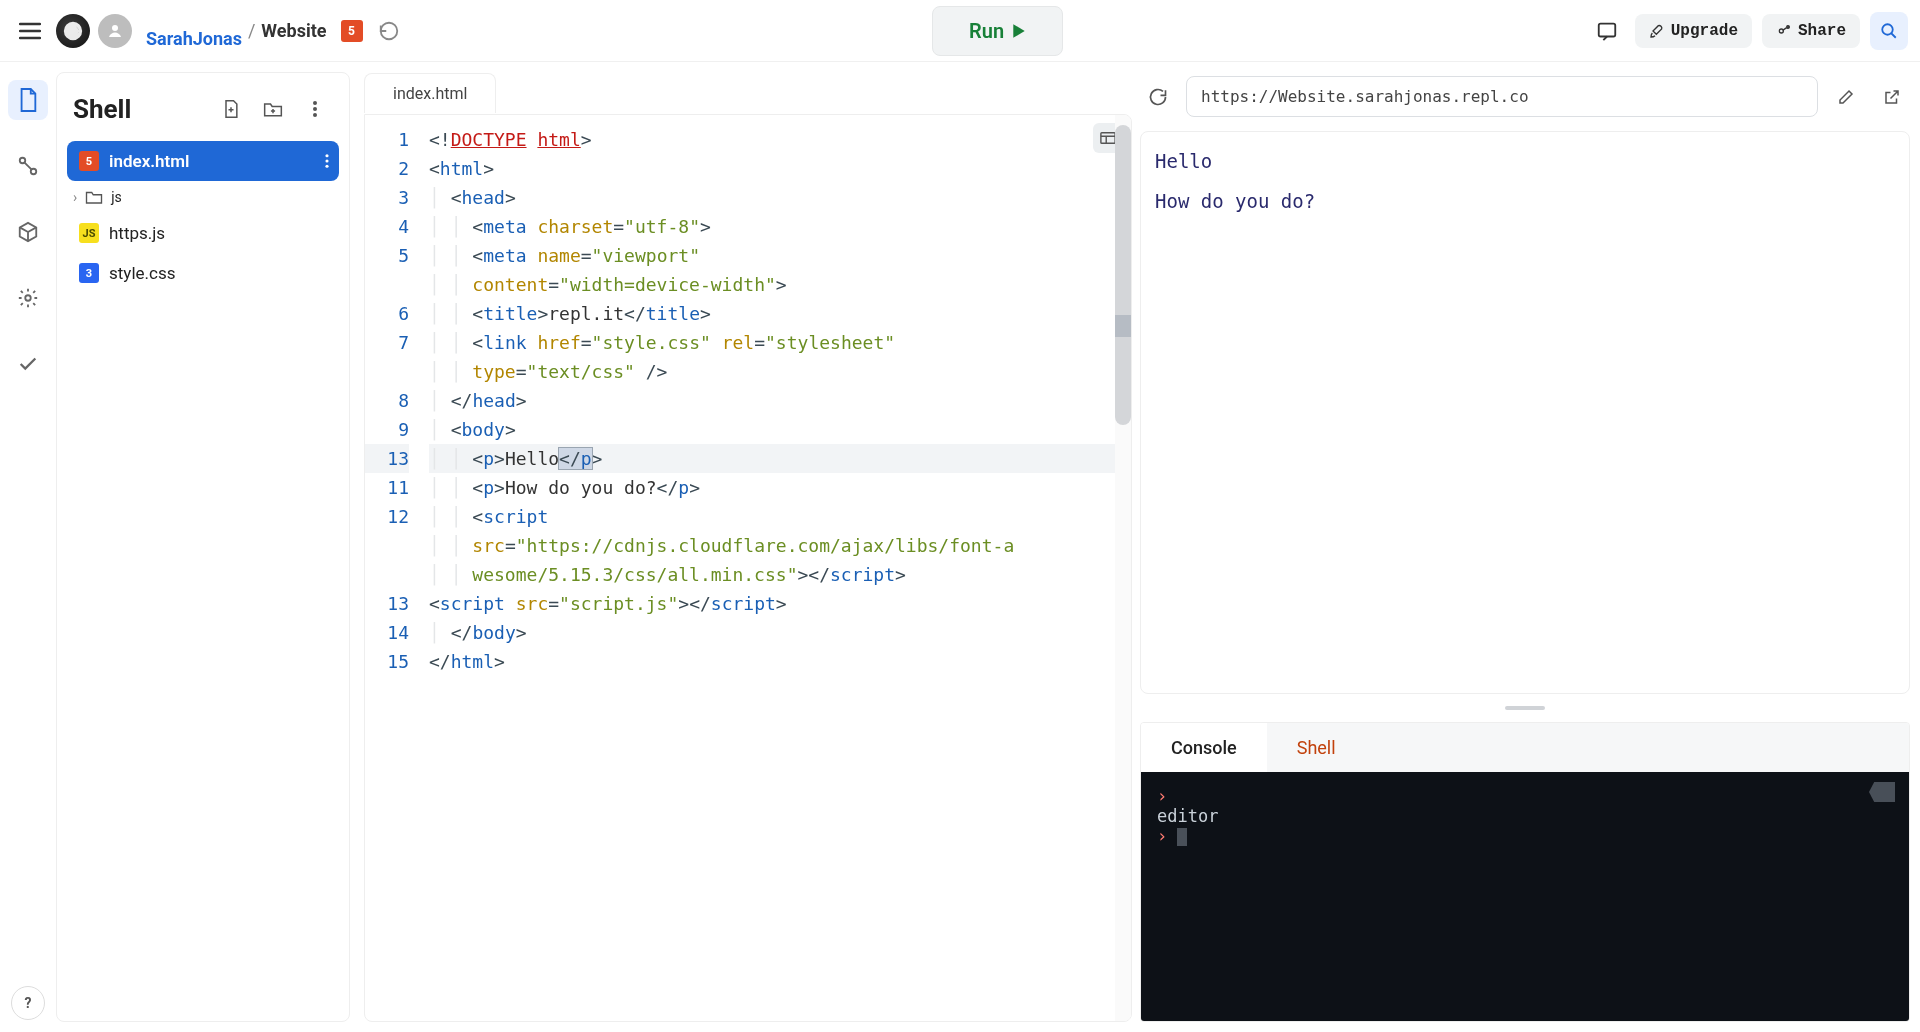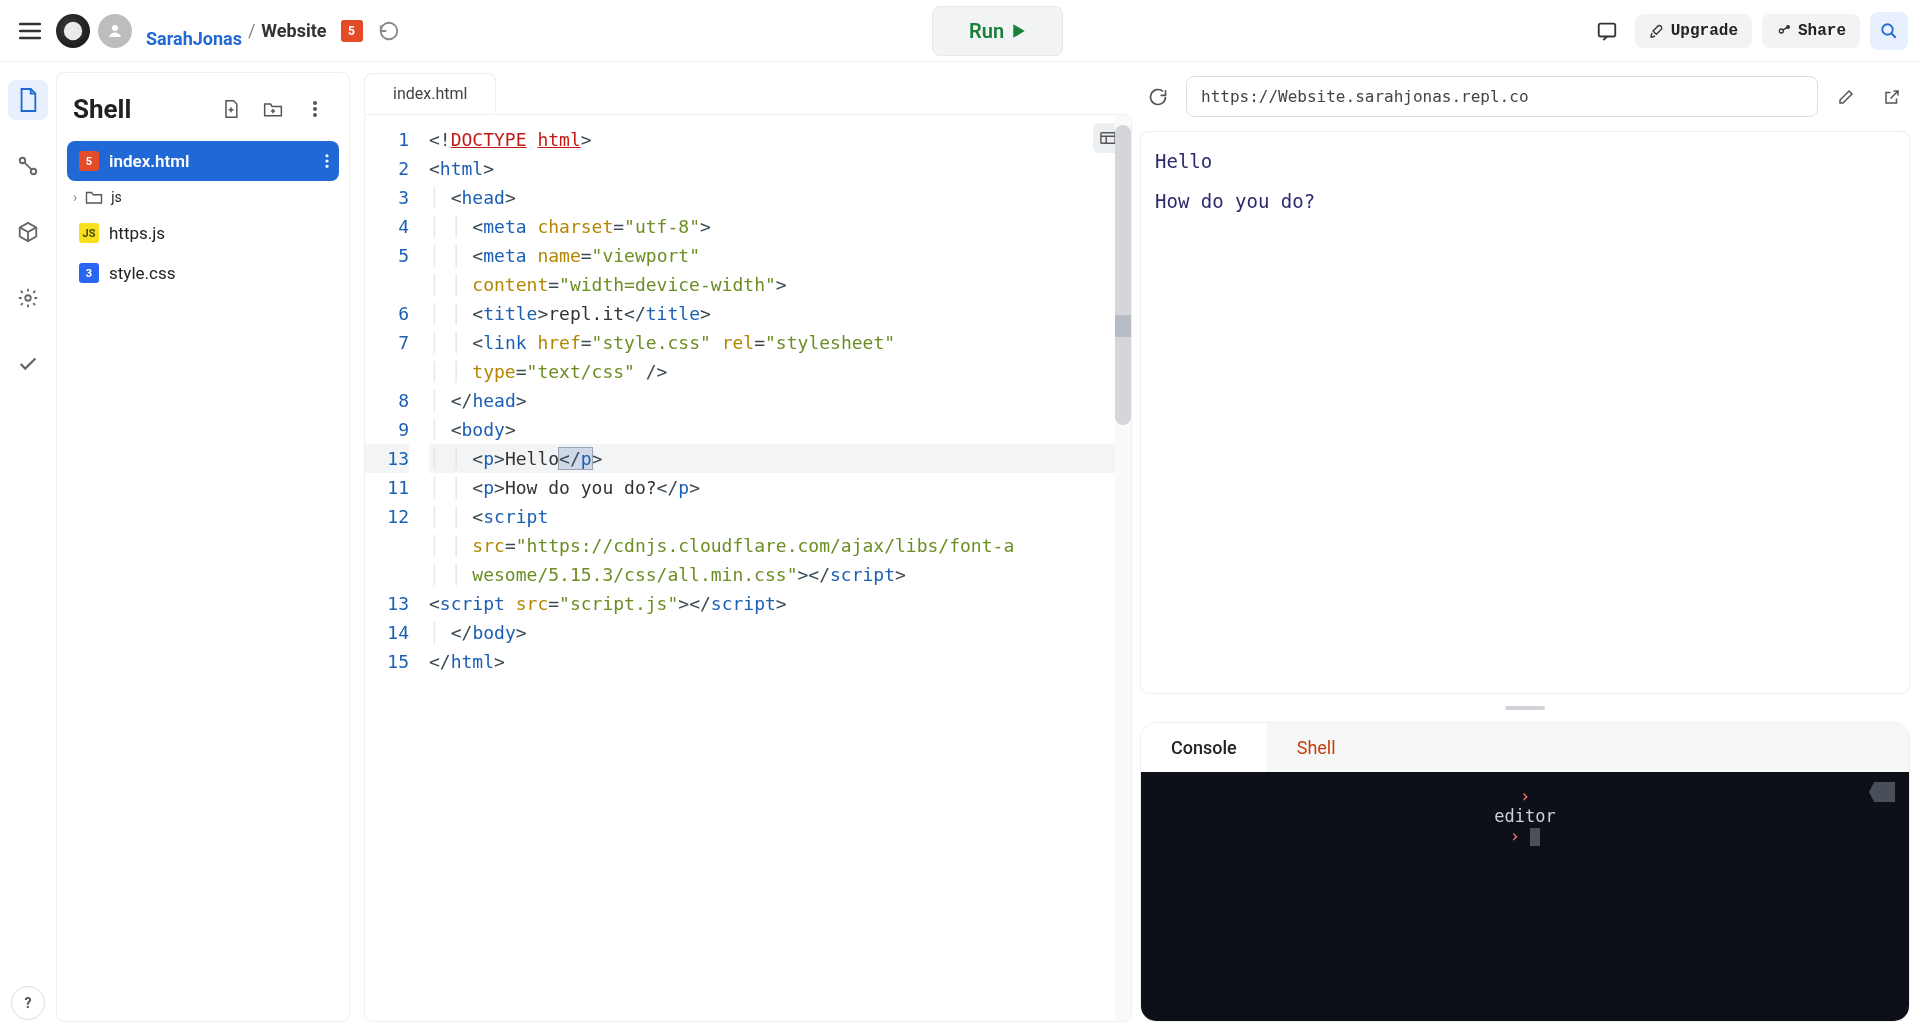--- a/index.html
+++ b/index.html
@@ -63,21 +63,21 @@
 .editor-thumb { position: absolute; right: 0; top: 10px; width: 16px; height: 300px; background: #d4d6d9; border-radius: 8px; }
 .editor-pos { position: absolute; right: 0; top: 200px; width: 16px; height: 22px; background: #b6bcc4; }
 
 .preview-col { width: 770px; display: flex; flex-direction: column; gap: 10px; margin: 10px 10px 10px 0; }
 .preview-head { display: flex; align-items: center; gap: 10px; padding: 4px 0; }
 .url-input { flex: 1; border: 1px solid #dcdfe3; border-radius: 8px; padding: 10px 14px; font-size: 16px; font-family: monospace; color: #444; }
 .preview-frame { flex: 1; background: #fff; border: 1px solid #eee; border-radius: 8px; padding: 18px 14px; font-family: monospace; font-size: 19px; color: #2a2a6d; }
 .preview-frame p { margin-bottom: 18px; }
 .pane-splitter { height: 8px; display: flex; justify-content: center; align-items: center; cursor: row-resize; }
 .pane-splitter::after { content: ""; width: 40px; height: 4px; background: #d0d3d7; border-radius: 4px; }
-.console-wrap { height: 300px; display: flex; flex-direction: column; border: 1px solid #eee; border-radius: 16px; overflow: hidden; text-align: center; }
+.console-wrap { height: 300px; display: flex; flex-direction: column; border: 1px solid #eee; border-radius: 4px; overflow: hidden; }
 .console-tabs { display: flex; background: #f6f7f8; }
 .ctab { padding: 14px 30px; font-size: 18px; color: #c2410c; cursor: pointer; }
 .ctab.active { background: #fff; color: #222; font-weight: 500; }
 .console-body { flex: 1; background: #0d1117; color: #c9d1d9; font-family: monospace; font-size: 17px; padding: 14px 16px; position: relative; }
 .console-body .prompt { color: #ff7b72; }
 .console-body .cursor { display: inline-block; width: 10px; height: 18px; background: #495059; vertical-align: middle; }
 .backspace-badge { position: absolute; top: 10px; right: 14px; width: 26px; height: 20px; background: #484f58; clip-path: polygon(20% 0, 100% 0, 100% 100%, 20% 100%, 0 50%); }
 
 svg { display: block; }
 </style>

